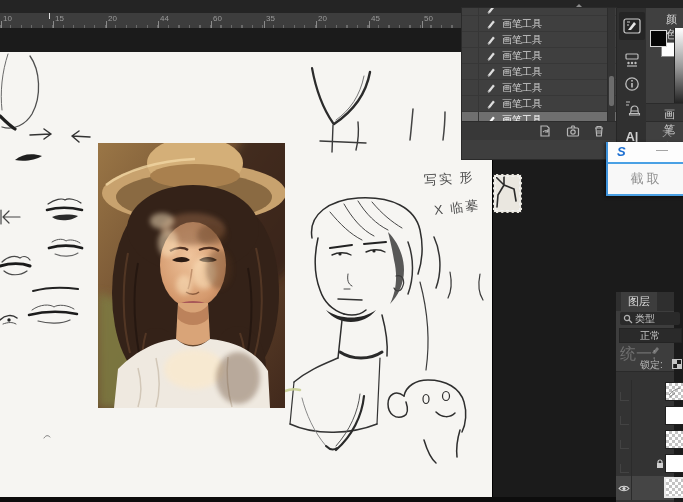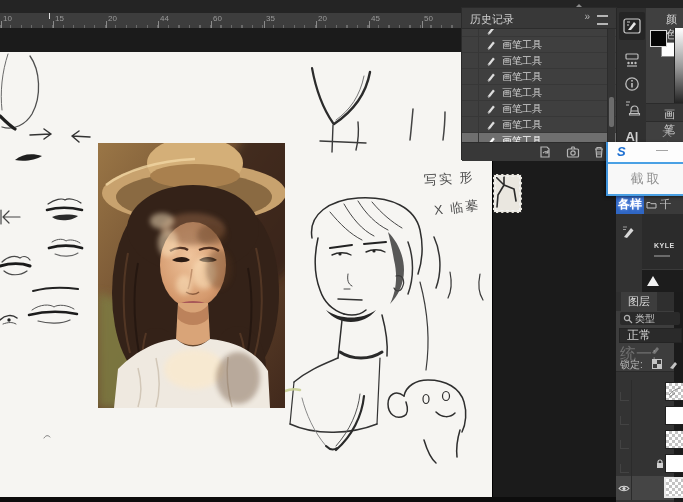--- a/index.html
+++ b/index.html
@@ -102,24 +102,24 @@
   .ltabs{height:19px;background:#2f2f2f;position:relative;}
   .ltab{position:absolute;left:5px;top:0;height:19px;padding:0 7px;background:#3d3d3d;
      display:flex;align-items:center;font-size:11px;color:#ddd;}
   .lfilter{position:relative;height:16px;}
   .lfield{position:absolute;left:4px;top:1px;width:60px;height:13px;background:#2a2a2a;border-radius:2px;
      display:flex;align-items:center;}
   .lfield span{font-size:10px;color:#c0c0c0;margin-left:2px;}
   .lblend{position:relative;height:16px;}
   .lblend-box{position:absolute;left:3px;top:1px;width:61px;height:13px;background:#2a2a2a;
      border:1px solid #242424;display:flex;align-items:center;}
-  .lblend-box span{font-size:12px;color:#cecece;margin-left:7px;}
+  .lblend-box span{font-size:10px;color:#cecece;margin-left:20px;}
   .lunify{position:relative;height:13px;}
   .lunify .t{position:absolute;left:4px;top:1px;font-size:16px;color:#6f6f6f;}
-  .llock{position:relative;height:15px;}
+  .llock{position:relative;height:15px;margin-left:20px;}
   .llock .t{position:absolute;left:4px;top:2px;font-size:10px;color:#b8b8b8;}
   .llist{position:relative;height:131px;background:#333;border-top:1px solid #2a2a2a;padding-top:8px;
      box-sizing:border-box;}
   .lrow{position:relative;height:24px;}
   .lrow .eyecol{position:absolute;left:0;top:0;width:15px;height:24px;border-right:1px solid #2b2b2b;}
   .lrow .corner{position:absolute;left:4px;top:12px;width:8px;height:8px;
      border-left:1px solid #4a4a4a;border-bottom:1px solid #4a4a4a;opacity:.7;}
   .lthumb{position:absolute;left:50px;top:3px;width:17px;height:17px;background:#fff;
      box-shadow:0 0 0 1px #202020;}
   .checker{background-color:#fff;background-image:
@@ -339,25 +339,20 @@
     </div>
   </div>
 
   <div class="abs sel-box">
     <svg width="25" height="35" viewBox="0 0 25 35">
       <path d="M2 2 L10 10 M10 10 L10 2 M10 10 L4 20 M10 10 L20 14 M20 14 L22 26 M4 20 L3 32" stroke="#2b2b2b" stroke-width="1.6" fill="none" stroke-linecap="round"></path>
     </svg>
   </div>
 
   <div class="abs history">
-    <div class="history-header">
-      <span class="history-title">历史记录</span>
-      <span class="history-collapse">»</span>
-      <span class="menu-lines"></span>
-    </div>
     <div class="history-body">
       <div class="hrow partial">
         <span class="cb"></span>
         <svg class="bicon" viewBox="0 0 12 12">
             <path d="M2.5 9.5 L8 2.5 L9.8 4 L5 10 Z" fill="#ddd"></path>
             <path d="M2.5 9.5 L5 10 L3.5 11.2 Z" fill="#999"></path>
           </svg>
       </div>
       <div class="hrow">
         <span class="cb"></span>
@@ -488,44 +483,20 @@
   <div class="abs snip">
     <div class="snip-titlebar">
       <span class="snip-logo">S</span>
       <span class="snip-min">—</span>
     </div>
     <div class="snip-btn">
       <span>截取</span>
     </div>
   </div>
 
-  <div class="abs presets">
-    <div class="preset-row">
-      <span class="preset-chip">各样</span>
-      <svg width="11" height="9" viewBox="0 0 11 9" style="margin-left:2px">
-        <path d="M1 2.5 h3 l1 1.2 h5 v4.3 h-9 Z" fill="none" stroke="#c0c0c0" stroke-width="1"></path>
-      </svg>
-      <span class="preset-next">千</span>
-    </div>
-    <div class="preset-strip">
-      <svg width="16" height="16" viewBox="0 0 16 16" style="position:absolute;left:5px;top:10px">
-        <path d="M3 13 L10 4 L12.5 6.5 L6 14 Z" fill="#d8d8d8"></path>
-          <path d="M2 3 h4 M2 5.5 h3" stroke="#9a9a9a" stroke-width="1"></path>
-      </svg>
-    </div>
-    <div class="preset-body">
-      <span class="kyle">KYLE</span>
-      <span class="kyle-sub"></span>
-      <div class="stroke-preview">
-        <svg width="20" height="18" viewBox="0 0 20 18" style="position:absolute;left:3px;top:2px">
-          <path d="M2 14 L8 4 L14 14 Z" fill="#f2f2f2"></path>
-        </svg>
-      </div>
-    </div>
-  </div>
 
   <div class="abs layers">
     <div class="ltabs">
       <div class="ltab">
         <span>图层</span>
       </div>
     </div>
     <div class="lfilter">
       <div class="lfield">
         <svg width="10" height="10" viewBox="0 0 10 10" style="margin-left:3px">

